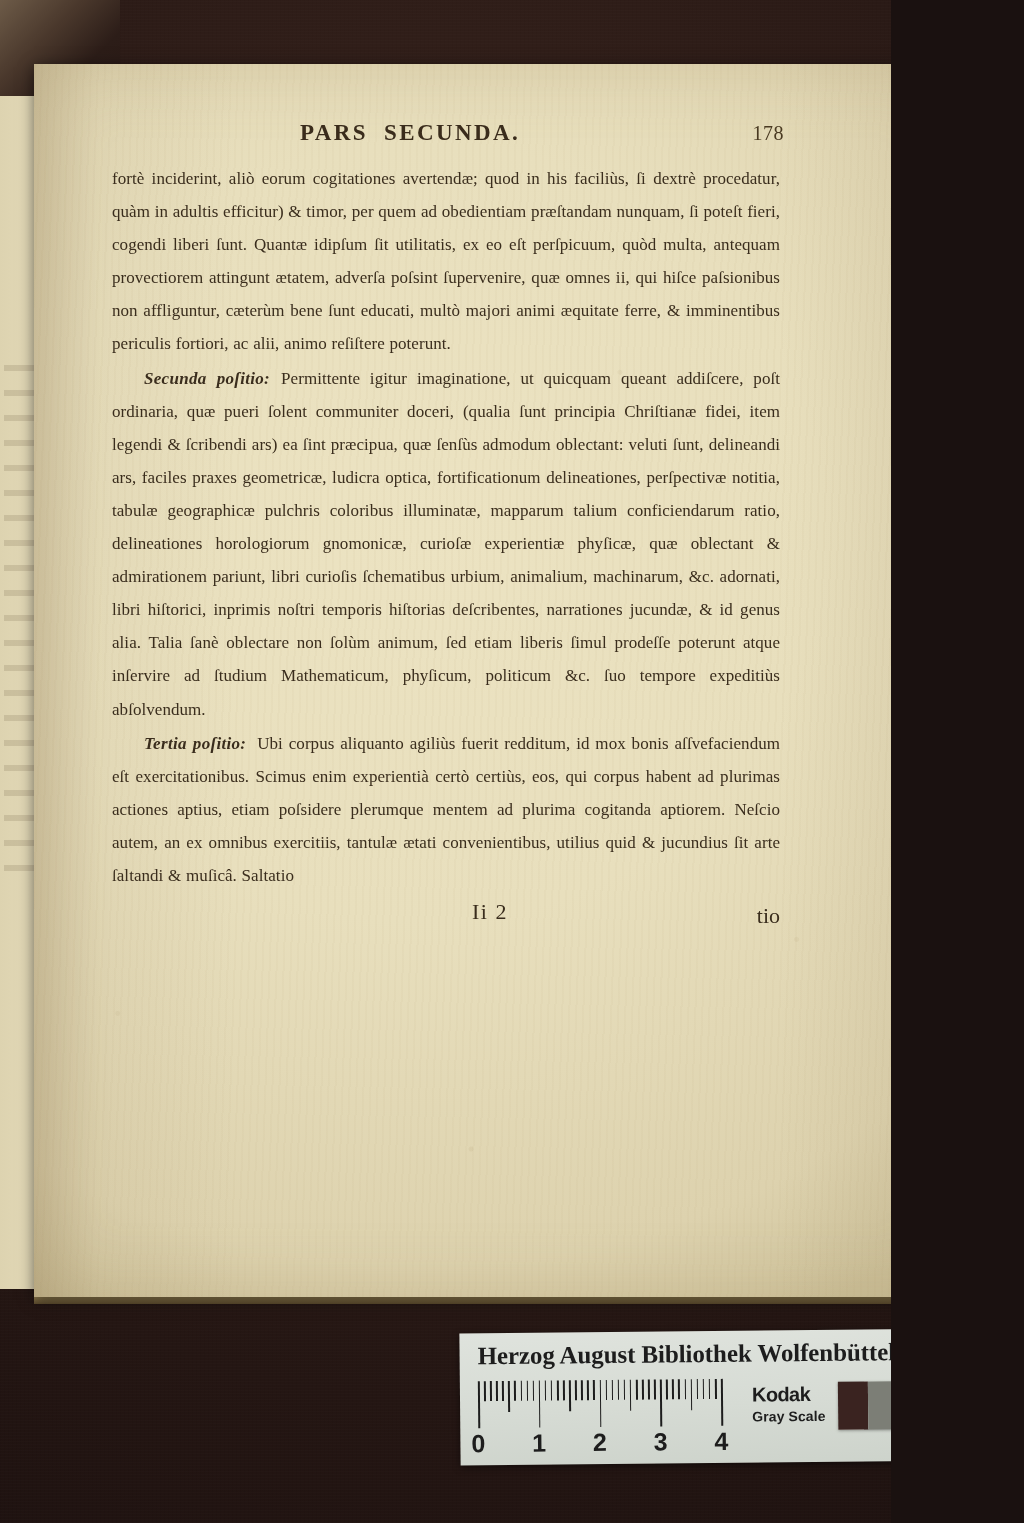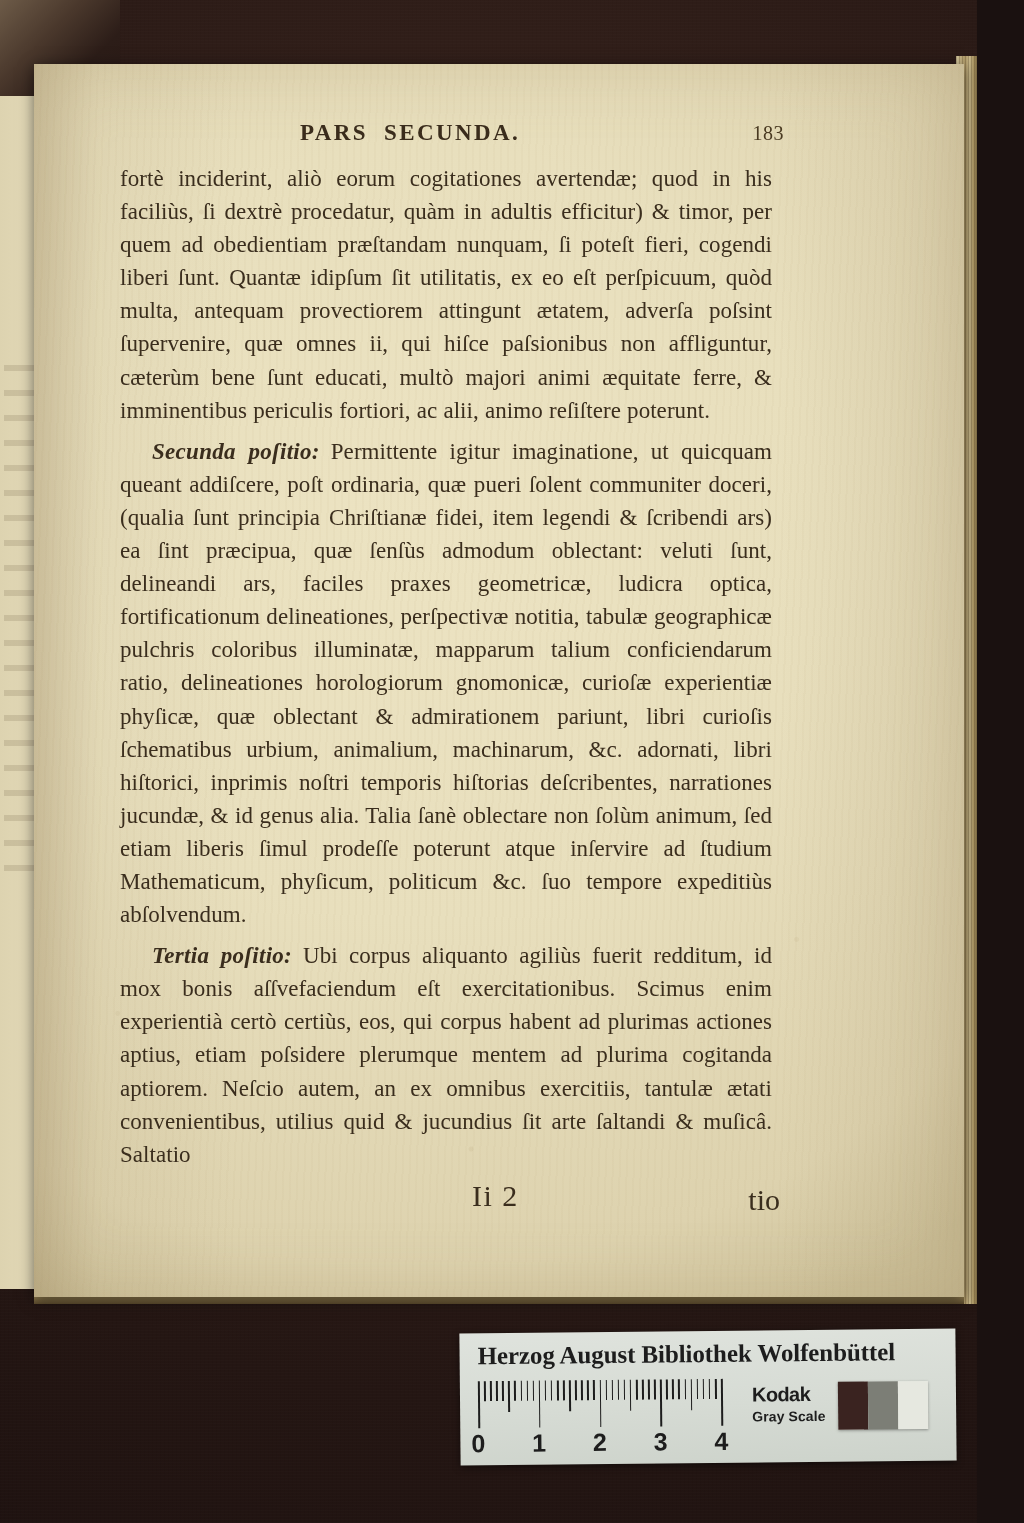--- a/index.html
+++ b/index.html
@@ -5,21 +5,21 @@
 <style>
   html, body {
     margin: 0;
     padding: 0;
     background: #1a1110;
   }
 
   
   #scan {
     position: relative;
-    width: 977px;
+    width: 891px;
     height: 1523px;
     overflow: hidden;
     font-family: "Liberation Serif", serif;
     background: #2a1a16;
   }
 
   
   .backing {
     position: absolute;
     inset: 0;
@@ -175,43 +175,43 @@
   .head-title .gap { display: inline-block; width: 16px; }
   .folio {
     position: absolute;
     right: -4px; top: 2px;
     font-size: 20px;
     letter-spacing: .5px;
     color: #4a3a22;
   }
 
   .para {
-    font-size: 23px;
+    font-size: 17px;
     line-height: 33.1px;
     text-align: justify;
     text-align-last: left;
-    margin: 8px;
+    margin: 0;
     letter-spacing: .05px;
     word-spacing: .4px;
   }
   .para + .para { margin-top: 1px; }
   .indent { display: inline-block; width: 32px; }
   .lead {
     font-style: italic;
     font-weight: 600;
     letter-spacing: .3px;
   }
   .lead-gap { display: inline-block; width: 11px; }
 
   
   .foot-line {
     position: relative;
     height: 34px;
     margin-top: 7px;
-    font-size: 30px;
+    font-size: 22px;
   }
   .signature {
     position: absolute;
     left: 360px; top: 0;
     letter-spacing: 1.5px;
   }
   .catchword {
     position: absolute;
     right: 0; top: 4px;
   }
@@ -326,21 +326,21 @@
 
   <div class="fore-edge"></div>
   <div class="bottom-edge"></div>
 
   <div class="recto-page"></div>
 
   <div class="text-block">
 
     <div class="running-head">
       <div class="head-title"><span>PARS</span><span class="gap"></span><span>SECUNDA.</span></div>
-      <div class="folio">183</div>
+      <div class="folio">178</div>
     </div>
 
     <p class="para"><span>fortè inciderint, aliò eorum cogitationes avertendæ;  quod in his faciliùs, ſi dextrè procedatur, quàm in adultis efficitur) &amp; timor, per quem ad obedientiam præſtandam nunquam, ſi poteſt fieri, cogendi liberi ſunt.    Quantæ idipſum ſit utilitatis, ex eo eſt perſpicuum, quòd multa, antequam provectiorem attingunt ætatem, adverſa poſsint ſupervenire, quæ omnes ii, qui hiſce paſsionibus non affliguntur, cæterùm bene ſunt educati, multò majori animi æquitate ferre, &amp; imminentibus periculis fortiori, ac alii, animo reſiſtere poterunt.</span></p>
 
     <p class="para"><span class="indent"></span><span class="lead">Secunda poſitio:</span><span class="lead-gap"></span><span>Permittente igitur imaginatione, ut quicquam queant addiſcere, poſt ordinaria, quæ pueri ſolent communiter doceri, (qualia ſunt principia Chriſtianæ fidei, item legendi &amp; ſcribendi ars) ea ſint præcipua, quæ ſenſùs admodum oblectant:  veluti ſunt, delineandi ars, faciles praxes geometricæ, ludicra optica, fortificationum delineationes, perſpectivæ notitia, tabulæ geographicæ pulchris coloribus illuminatæ, mapparum talium conficiendarum ratio, delineationes horologiorum gnomonicæ, curioſæ experientiæ phyſicæ, quæ oblectant &amp; admirationem pariunt, libri curioſis ſchematibus urbium, animalium, machinarum, &amp;c. adornati, libri hiſtorici, inprimis noſtri temporis hiſtorias deſcribentes, narrationes jucundæ, &amp; id genus alia.    Talia ſanè oblectare non ſolùm animum, ſed etiam liberis ſimul prodeſſe poterunt atque inſervire ad ſtudium Mathematicum, phyſicum, politicum &amp;c. ſuo tempore expeditiùs abſolvendum.</span></p>
 
     <p class="para"><span class="indent"></span><span class="lead">Tertia poſitio:</span><span class="lead-gap"></span><span>Ubi corpus aliquanto agiliùs fuerit redditum, id mox bonis aſſvefaciendum eſt exercitationibus. Scimus enim experientià certò certiùs, eos, qui corpus habent ad plurimas actiones aptius, etiam poſsidere plerumque mentem ad plurima cogitanda aptiorem.    Neſcio autem, an ex omnibus exercitiis, tantulæ ætati convenientibus, utilius quid &amp; jucundius ſit arte ſaltandi &amp; muſicâ.    Saltatio</span></p>
 
     <div class="foot-line">
       <span class="signature">Ii 2</span>

